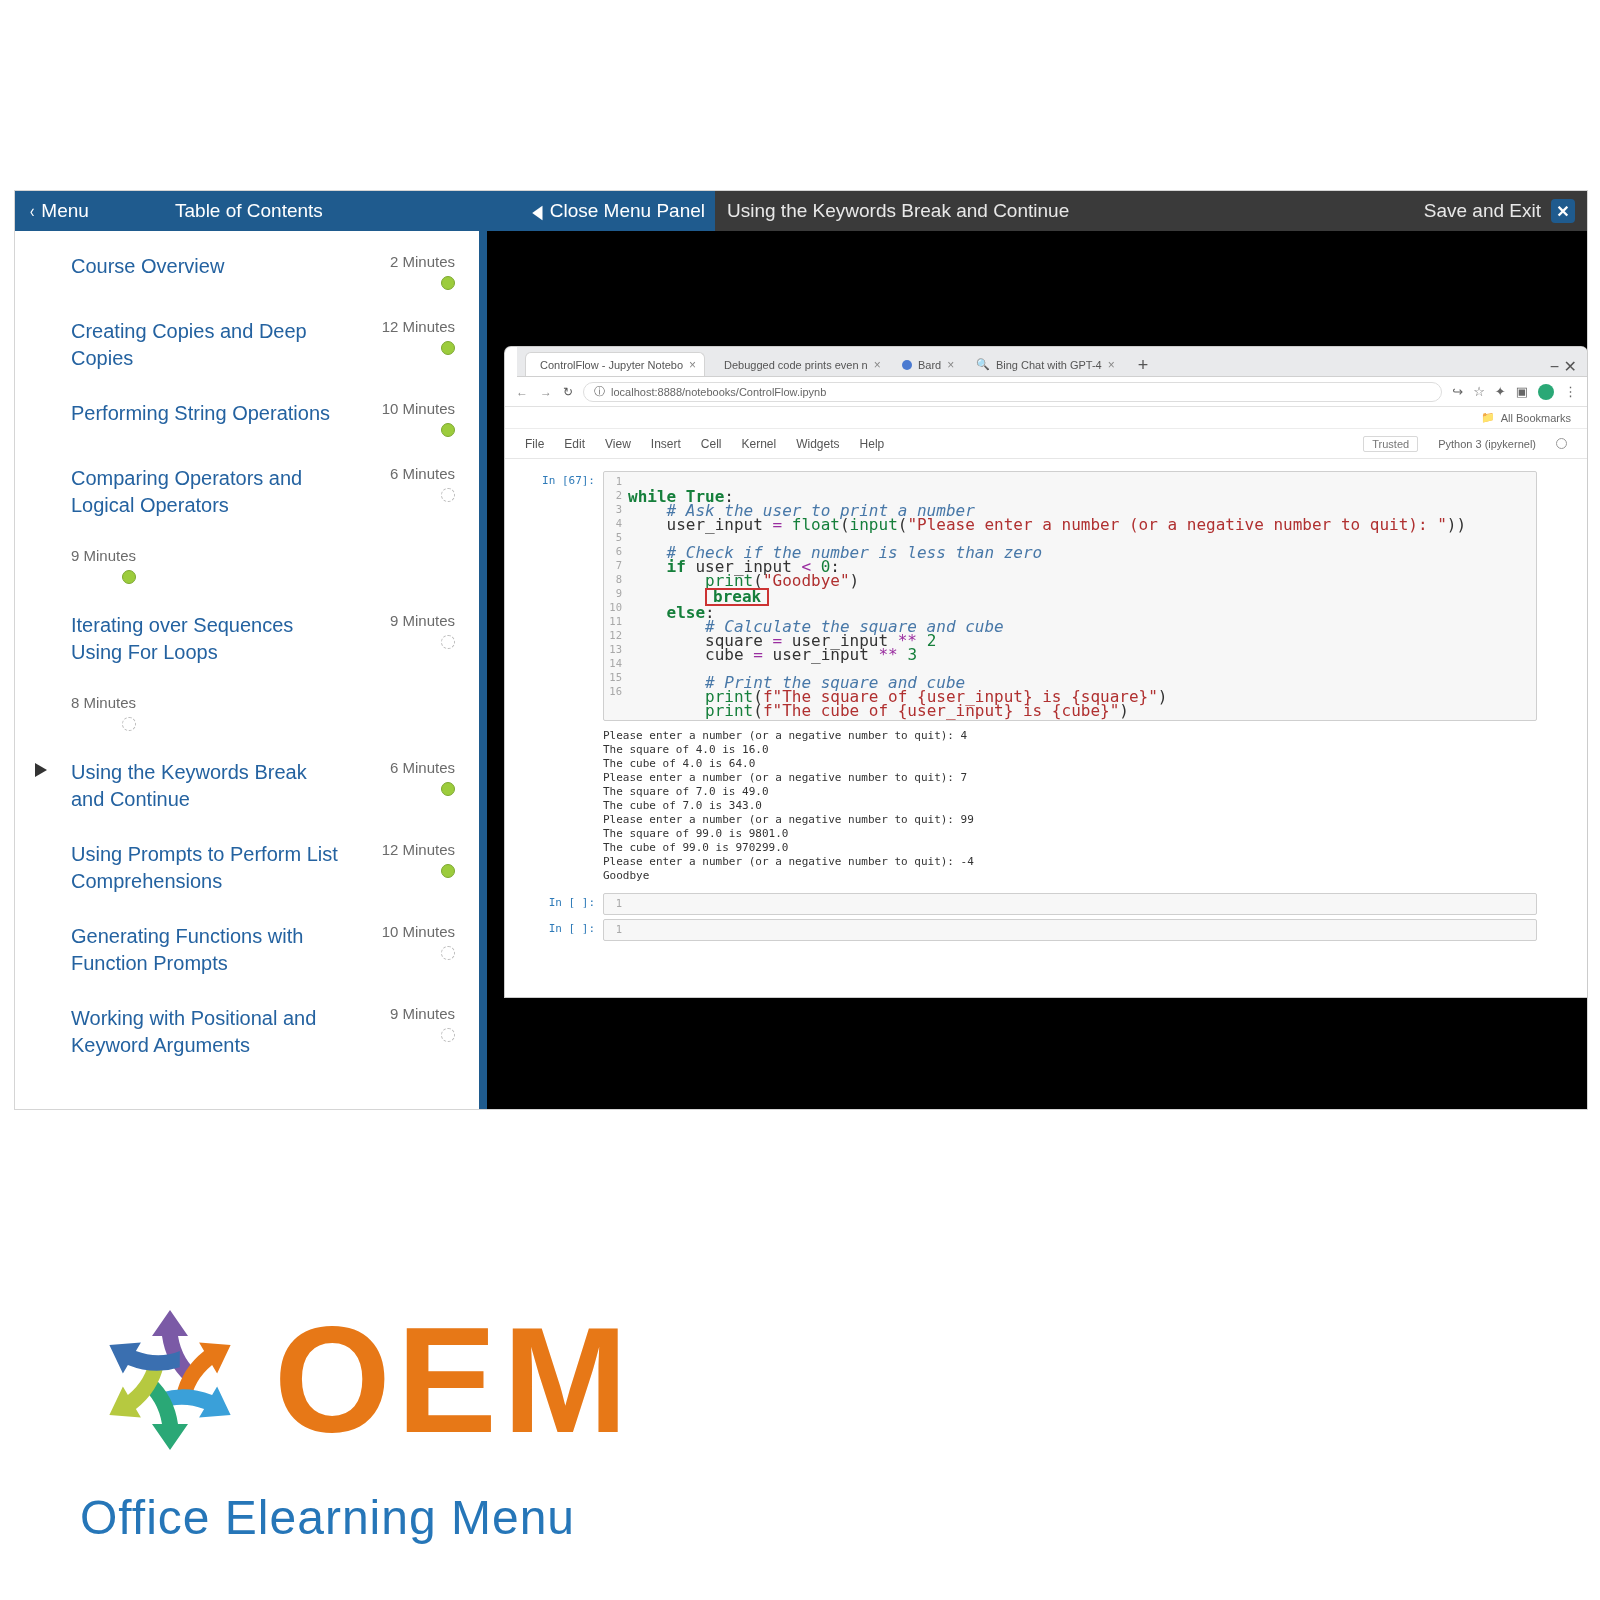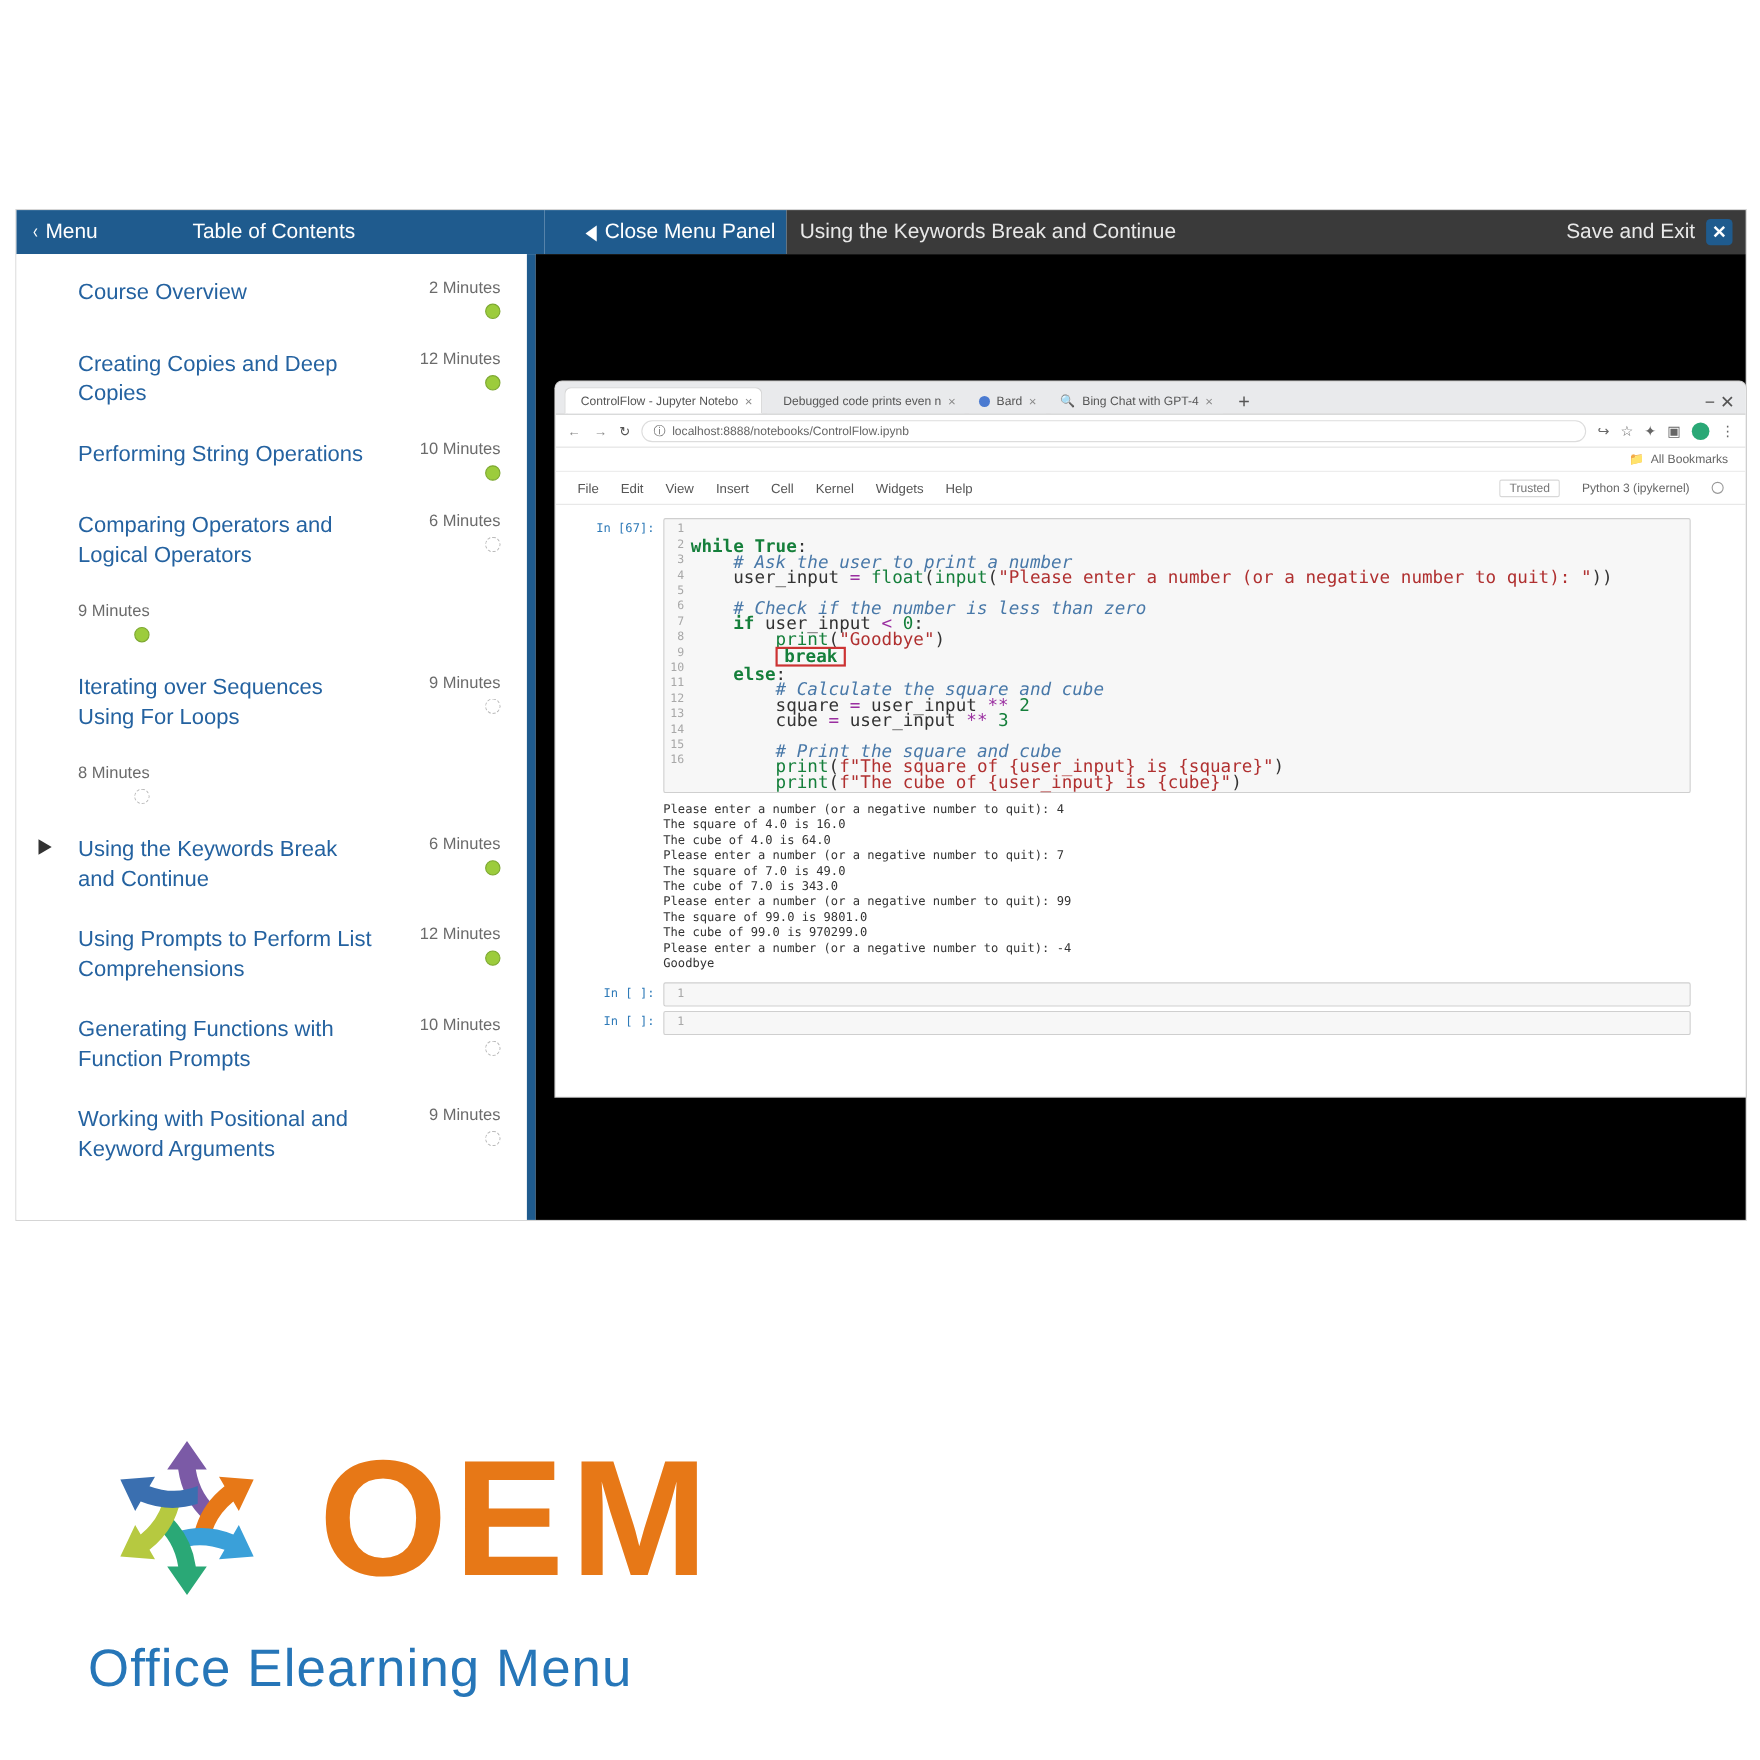--- a/index.html
+++ b/index.html
@@ -165,20 +165,21 @@
   
   .tab-strip {
     height: 30px;
     background: #e9eaec;
     display: flex;
     align-items: flex-end;
     padding-left: 8px;
     border-bottom: 1px solid #d0d0d0;
     font-size: 11px;
     color: #555;
+    margin-left: 12px;
   }
   .tab {
     height: 24px;
     background: #fff;
     border: 1px solid #d4d4d4;
     border-bottom: none;
     border-radius: 6px 6px 0 0;
     padding: 0 8px;
     display: flex;
     align-items: center;
@@ -319,21 +320,21 @@
 
   
   .logo {
     position: absolute;
     left: 70px;
     top: 1280px;
   }
   .logo-top {
     display: flex;
     align-items: center;
-    gap: 20px;
+    gap: 4px;
   }
   .arrows {
     position: relative;
     width: 200px; height: 200px;
   }
   .arrows svg { width: 200px; height: 200px; }
   .oem-text {
     font-family: Arial, sans-serif;
     font-weight: 700;
     font-size: 150px;

